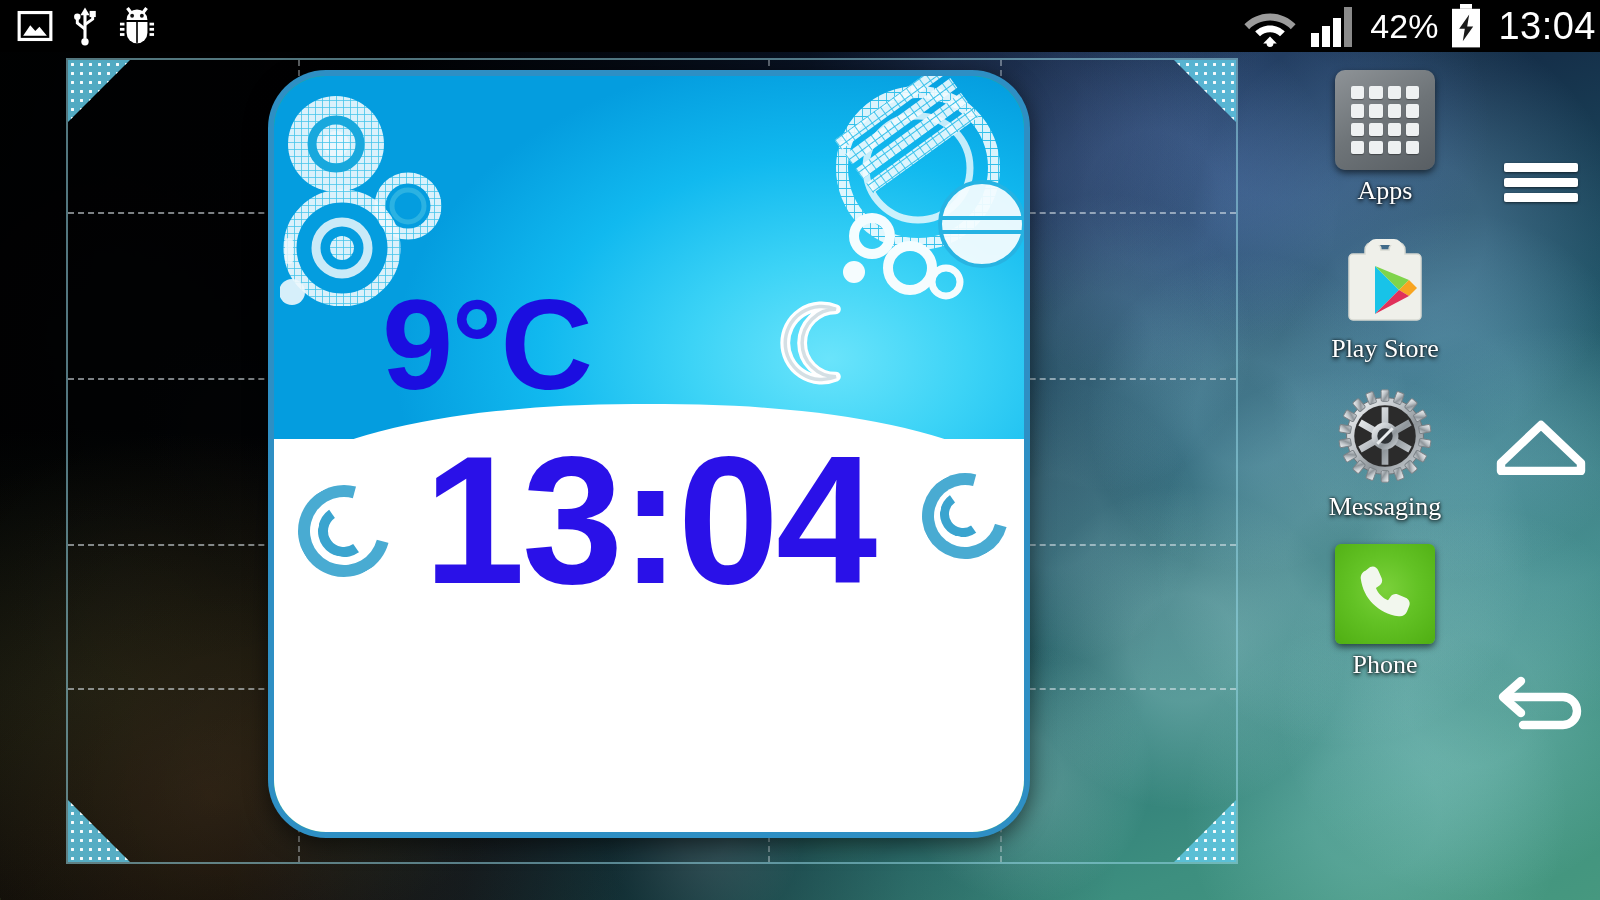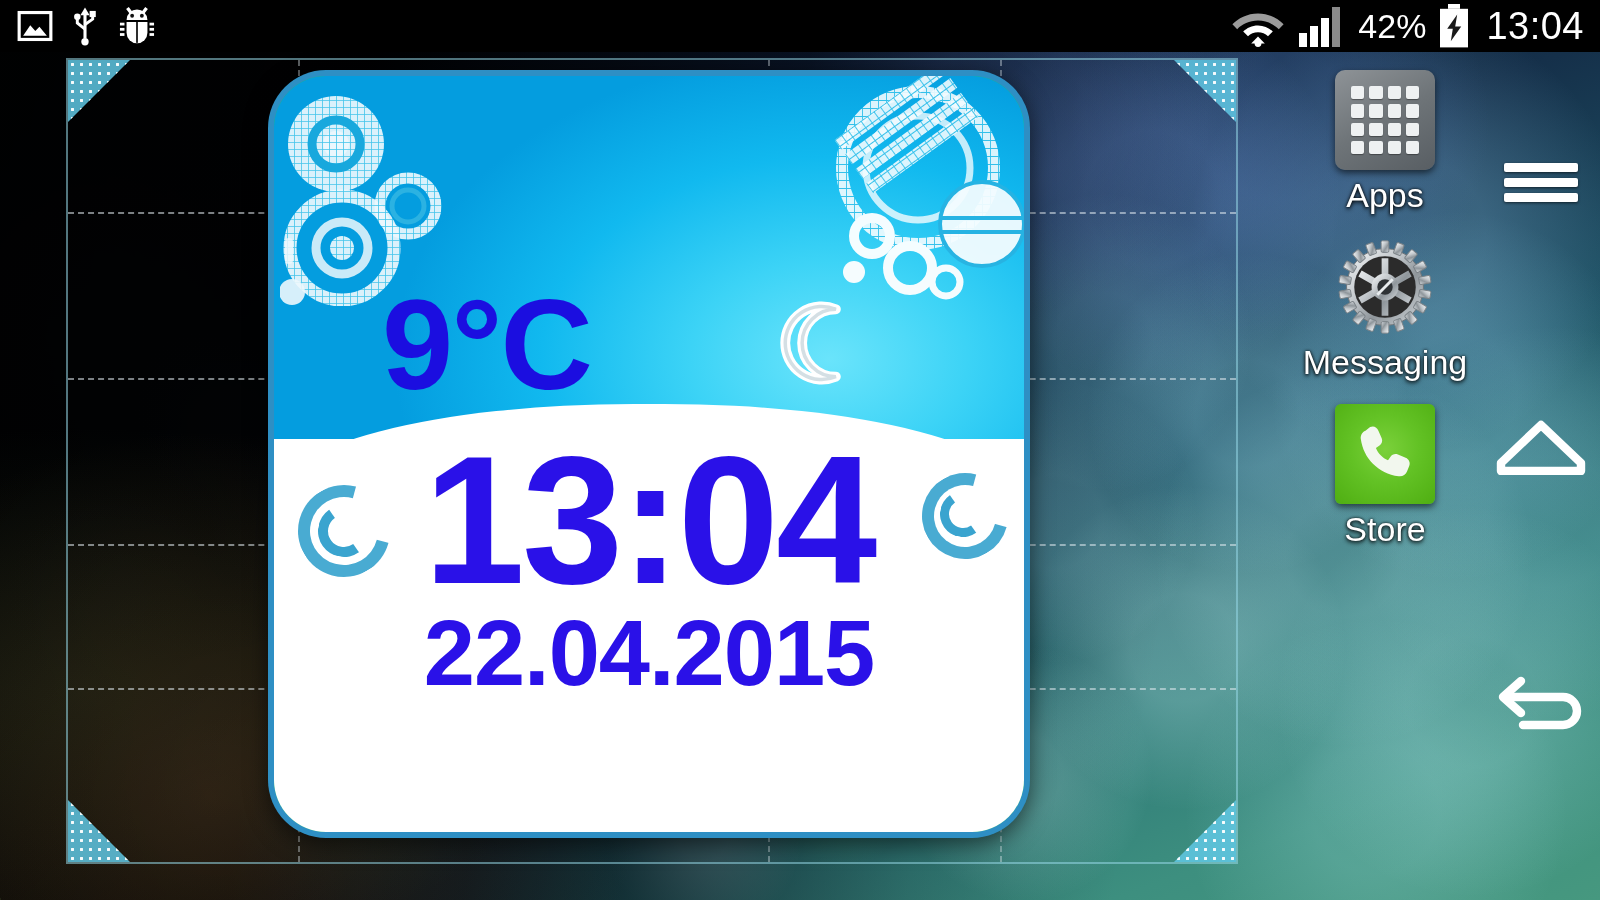--- a/index.html
+++ b/index.html
@@ -74,21 +74,21 @@
   }
 
   
   #status-bar {
     position: absolute; left: 0; top: 0; width: 1600px; height: 52px;
     background: #000;
     display: flex; align-items: center;
     z-index: 60;
   }
   #status-left { display: flex; align-items: center; gap: 18px; padding-left: 16px; }
-  #status-right { margin-left: auto; display: flex; align-items: center; gap: 12px; padding-right: 16px; }
+  #status-right { margin-left: auto; display: flex; align-items: center; gap: 12px; padding-right: 4px; }
   .st-icon { display: block; }
   #status-battery-pct {
     color: #fff; font-size: 34px; font-weight: 400; letter-spacing: 0px;
     font-family: "Liberation Sans", sans-serif;
   }
   #status-clock {
     color: #fff; font-size: 38px; font-weight: 400; letter-spacing: 0.5px;
     font-family: "Liberation Sans", sans-serif; margin-left: 4px;
   }
 
@@ -235,22 +235,22 @@
     cursor: pointer;
   }
   .app-icon-box {
     width: 100px; height: 100px;
     display: flex; align-items: center; justify-content: center;
     position: relative;
   }
   .app-label {
     margin-top: 6px;
     color: #ffffff;
-    font-size: 34px;
-    font-family: Liberation Sans, sans-serif;
+    font-size: 26px;
+    font-family: Liberation Serif, serif;
     text-shadow: 0 2px 4px rgba(0,0,0,0.85), 0 0 3px rgba(0,0,0,0.9);
     white-space: nowrap;
   }
 
   
   .icon-apps {
     width: 100px; height: 100px; border-radius: 10px;
     background: linear-gradient(150deg, #8e9397 0%, #6e7478 50%, #585e63 100%);
     box-shadow: 0 3px 7px rgba(0,0,0,0.6);
     display: grid; grid-template-columns: repeat(4, 1fr); grid-template-rows: repeat(4, 1fr);
@@ -439,21 +439,20 @@
         <path d="M44 8 A26 26 0 1 0 44 56 A22 22 0 1 1 44 8 Z" fill="none" stroke="#c9d7dd" stroke-width="2.5" opacity="0.8"></path>
       </svg>
 
       <div id="widget-panel">
         <div id="panel-curve"></div>
         <div class="swirl" id="swirl-left"></div>
         <div id="swirl-left-in"></div>
         <div class="swirl" id="swirl-right"></div>
         <div id="swirl-right-in"></div>
         <div id="widget-time">13:04</div>
-        <div id="widget-date">22.04.2015</div>
       </div>
 
     </div>
   </div>
 
   <div id="app-column">
 
     <div class="app-item">
       <div class="app-icon-box">
         <div class="icon-apps">
@@ -471,20 +470,33 @@
             <i></i>
           <i></i>
             <i></i>
             <i></i>
             <i></i>
         </div>
       </div>
       <div class="app-label">Apps</div>
     </div>
 
+    <div class="app-item">
+      <div class="app-icon-box">
+        <svg width="100" height="100" viewBox="0 0 100 100">
+          <path d="M30 22 a8 8 0 0 1 16 0 h8 a8 8 0 0 1 16 0 v4 h12 a4 4 0 0 1 4 4 v58 a4 4 0 0 1 -4 4 H18 a4 4 0 0 1 -4 -4 V30 a4 4 0 0 1 4 -4 h12 z" fill="#eff0ea" stroke="#d7d9d2" stroke-width="1.5"></path>
+          <rect x="36" y="14" width="28" height="12" rx="5" fill="none" stroke="#eff0ea" stroke-width="6"></rect>
+          <path d="M40 38 L40 86 L64 62 Z" fill="#18c3e8"></path>
+          <path d="M40 38 L64 62 L74 52 Z" fill="#7fd44b"></path>
+          <path d="M64 62 L74 52 L82 60 L74 68 Z" fill="#f8a521"></path>
+          <path d="M40 86 L64 62 L74 68 Z" fill="#e0315a"></path>
+        </svg>
+      </div>
+      <div class="app-label">Play Store</div>
+    </div>
 
 
     <div class="app-item">
       <div class="app-icon-box">
         <svg width="104" height="104" viewBox="0 0 104 104">
           <defs>
             <linearGradient id="steel" x1="0" y1="0" x2="1" y2="1">
               <stop offset="0%" stop-color="#f4f6f7"></stop>
               <stop offset="38%" stop-color="#c3c8cc"></stop>
               <stop offset="62%" stop-color="#8f969b"></stop>
@@ -564,21 +576,21 @@
     </div>
 
     <div class="app-item">
       <div class="app-icon-box">
         <div class="icon-phone">
           <svg width="66" height="66" viewBox="0 0 24 24">
             <path d="M6.6 2.2 c1.3 -0.6 2.5 0.1 3 1.3 l1.2 2.8 c0.4 1 0.1 2 -0.8 2.6 l-1.3 0.9 c0.8 2 2.4 3.6 4.4 4.5 l0.9 -1.3 c0.6 -0.9 1.7 -1.2 2.7 -0.8 l2.8 1.2 c1.2 0.5 1.8 1.8 1.3 3 l-0.8 2 c-0.5 1.2 -1.7 1.9 -3 1.7 C9.4 18.9 4.2 13.6 3.2 6.5 c-0.2 -1.3 0.5 -2.5 1.7 -3 z" fill="#f2f7ee"></path>
           </svg>
         </div>
       </div>
-      <div class="app-label">Store</div>
+      <div class="app-label">Phone</div>
     </div>
 
   </div>
 
   <div id="nav-bar">
     <div class="nav-btn" id="nav-menu">
       <div class="hamburger">
         <i></i>
           <i></i>
           <i></i>

